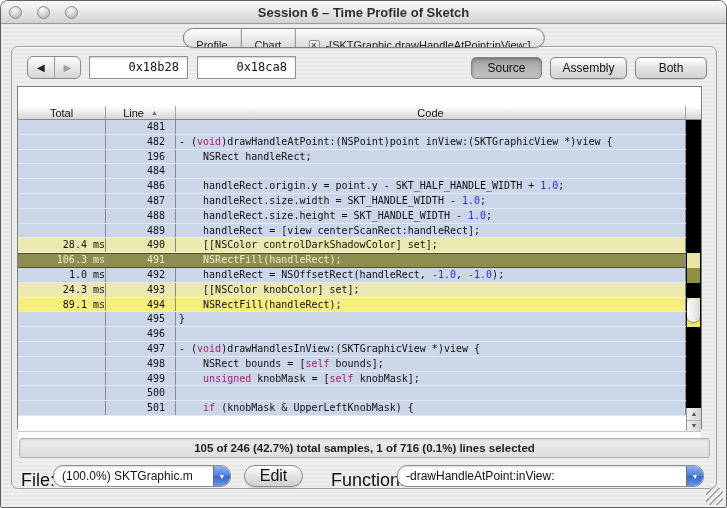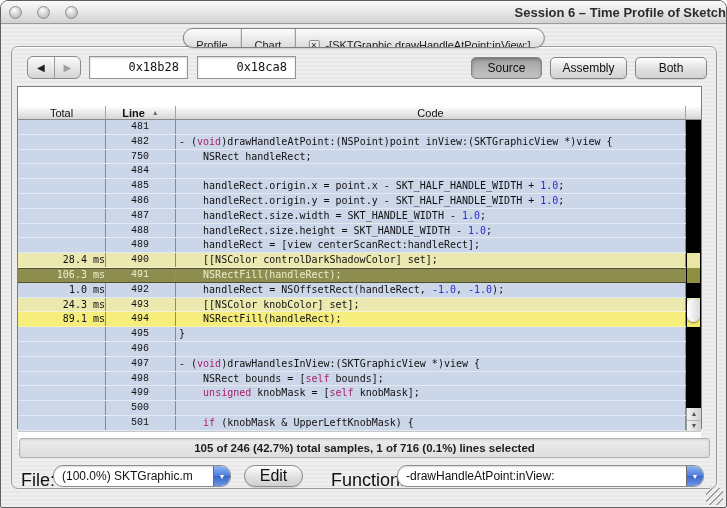--- a/index.html
+++ b/index.html
@@ -9,21 +9,21 @@
     position:relative; width:727px; height:508px;
     background:repeating-linear-gradient(180deg,#efefef 0 2px,#e7e7e7 2px 4px);
     border:1px solid #5f5f5f; border-radius:8px 8px 2px 2px;
     overflow:hidden;
   }
   
   .titlebar{
     position:absolute; left:0; top:0; width:100%; height:23px;
     background:linear-gradient(#fafafa,#e9e9e9 45%,#d2d2d2);
     border-bottom:1px solid #9a9a9a;
-    display:flex; align-items:center; justify-content:flex-end;
+    display:flex; align-items:center; justify-content:center;
   }
   .traffic{ position:absolute; left:8px; top:5px; display:flex; gap:15px; }
   .tl-btn{
     width:13px; height:13px; border-radius:50%;
     background:radial-gradient(circle at 40% 30%, #fdfdfd, #c9c9c9 60%, #a5a5a5);
     border:1px solid #8e8e8e;
   }
   .win-title{ font-size:13px; font-weight:600; color:#2e2e2e; }
   
   .tabbar{
@@ -85,38 +85,38 @@
   .table{
     position:absolute; left:16px; top:85px; width:685px; height:343px;
     border:1px solid #7e7e7e; background:#fff; z-index:2;
   }
   .thead{
     display:flex; height:14px;
     background:linear-gradient(#ffffff,#eaeaea 50%,#d5d5d5);
     border-bottom:1px solid #8a8a8a; font-size:11px; color:#111;margin-top:19px;
   }
   .th{ display:flex; align-items:center; justify-content:center; border-right:1px solid #a3a3a3; height:100%; }
-  .th-total{ width:88px; } .th-line{ width:70px;font-weight:bold; } .th-code{ flex:1; } .th-scroll{ width:15px; border-right:none; }
+  .th-total{ width:88px; } .th-line{ width:70px; } .th-code{ flex:1; } .th-scroll{ width:15px; border-right:none; }
   .sort-arrow{ font-size:7px; color:#6f6f6f; margin-left:7px; }
   .rows{ position:relative; height:311px; overflow:hidden; background:#fff; }
   .row{
     display:flex; height:14.8px; padding-right:15px;
     background:#ccd6e9; border-bottom:1px solid #e3e9f3;
     font-family:"DejaVu Sans Mono", monospace; font-size:10px; color:#101010;
     line-height:13.5px; cursor:default;
   }
   .row.pale{ background:#ebe8b0; border-bottom-color:#f4f2d2; }
   .row.bright{ background:#f6ee7c; border-bottom-color:#faf3a8; }
   .row.selected{
     background:#8d8d4f; color:#efecca;
     border-top:1px solid #50502a; border-bottom:1px solid #50502a;
     line-height:11.5px;
   }
   .c-total{ width:88px; text-align:right; border-right:1px solid #8a8a8a; }
-  .c-line{ width:70px; text-align:right; padding-right:26px; border-right:1px solid #8a8a8a;font-family:Liberation Mono, monospace; }
+  .c-line{ width:70px; text-align:right; padding-right:10px; border-right:1px solid #8a8a8a; }
   .c-code{ flex:1; white-space:pre; overflow:hidden; padding-left:3px; border-right:1px solid #8a8a8a; }
   .seg.k{ color:#a8206f; } .seg.n{ color:#2b2bd6; }
   .scrollstrip{ position:absolute; top:0; right:0; width:15px; height:311px; }
   .scrolltrack{ position:absolute; top:0; left:0; width:15px; height:288px; background:#000; overflow:hidden; }
   .heatmark{ position:absolute; left:1px; width:13px; }
   .thumb{
     position:absolute; left:1px; top:178px; width:13px; height:24px; border-radius:7px;
     background:linear-gradient(90deg,#ffffff,#d9d9d9); box-shadow:0 1px 2px rgba(0,0,0,.5);
   }
   .scrollarrows{ position:absolute; left:0; top:288px; width:15px; height:23px;
@@ -215,32 +215,27 @@
           <div class="c-line">481</div>
           <div class="c-code"></div>
         </div>
         <div class="row">
           <div class="c-total"></div>
           <div class="c-line">482</div>
           <div class="c-code"><span class="seg p">- (</span><span class="seg k">void</span><span class="seg p">)drawHandleAtPoint:(NSPoint)point inView:(SKTGraphicView *)view {</span></div>
         </div>
         <div class="row">
           <div class="c-total"></div>
-          <div class="c-line">750</div>
+          <div class="c-line">196</div>
           <div class="c-code"><span class="seg p">    NSRect handleRect;</span></div>
         </div>
         <div class="row">
           <div class="c-total"></div>
           <div class="c-line">484</div>
           <div class="c-code"></div>
-        </div>
-        <div class="row">
-          <div class="c-total"></div>
-          <div class="c-line">485</div>
-          <div class="c-code"><span class="seg p">    handleRect.origin.x = point.x - SKT_HALF_HANDLE_WIDTH + </span><span class="seg n">1.0</span><span class="seg p">;</span></div>
         </div>
         <div class="row">
           <div class="c-total"></div>
           <div class="c-line">486</div>
           <div class="c-code"><span class="seg p">    handleRect.origin.y = point.y - SKT_HALF_HANDLE_WIDTH + </span><span class="seg n">1.0</span><span class="seg p">;</span></div>
         </div>
         <div class="row">
           <div class="c-total"></div>
           <div class="c-line">487</div>
           <div class="c-code"><span class="seg p">    handleRect.size.width = SKT_HANDLE_WIDTH - </span><span class="seg n">1.0</span><span class="seg p">;</span></div>

